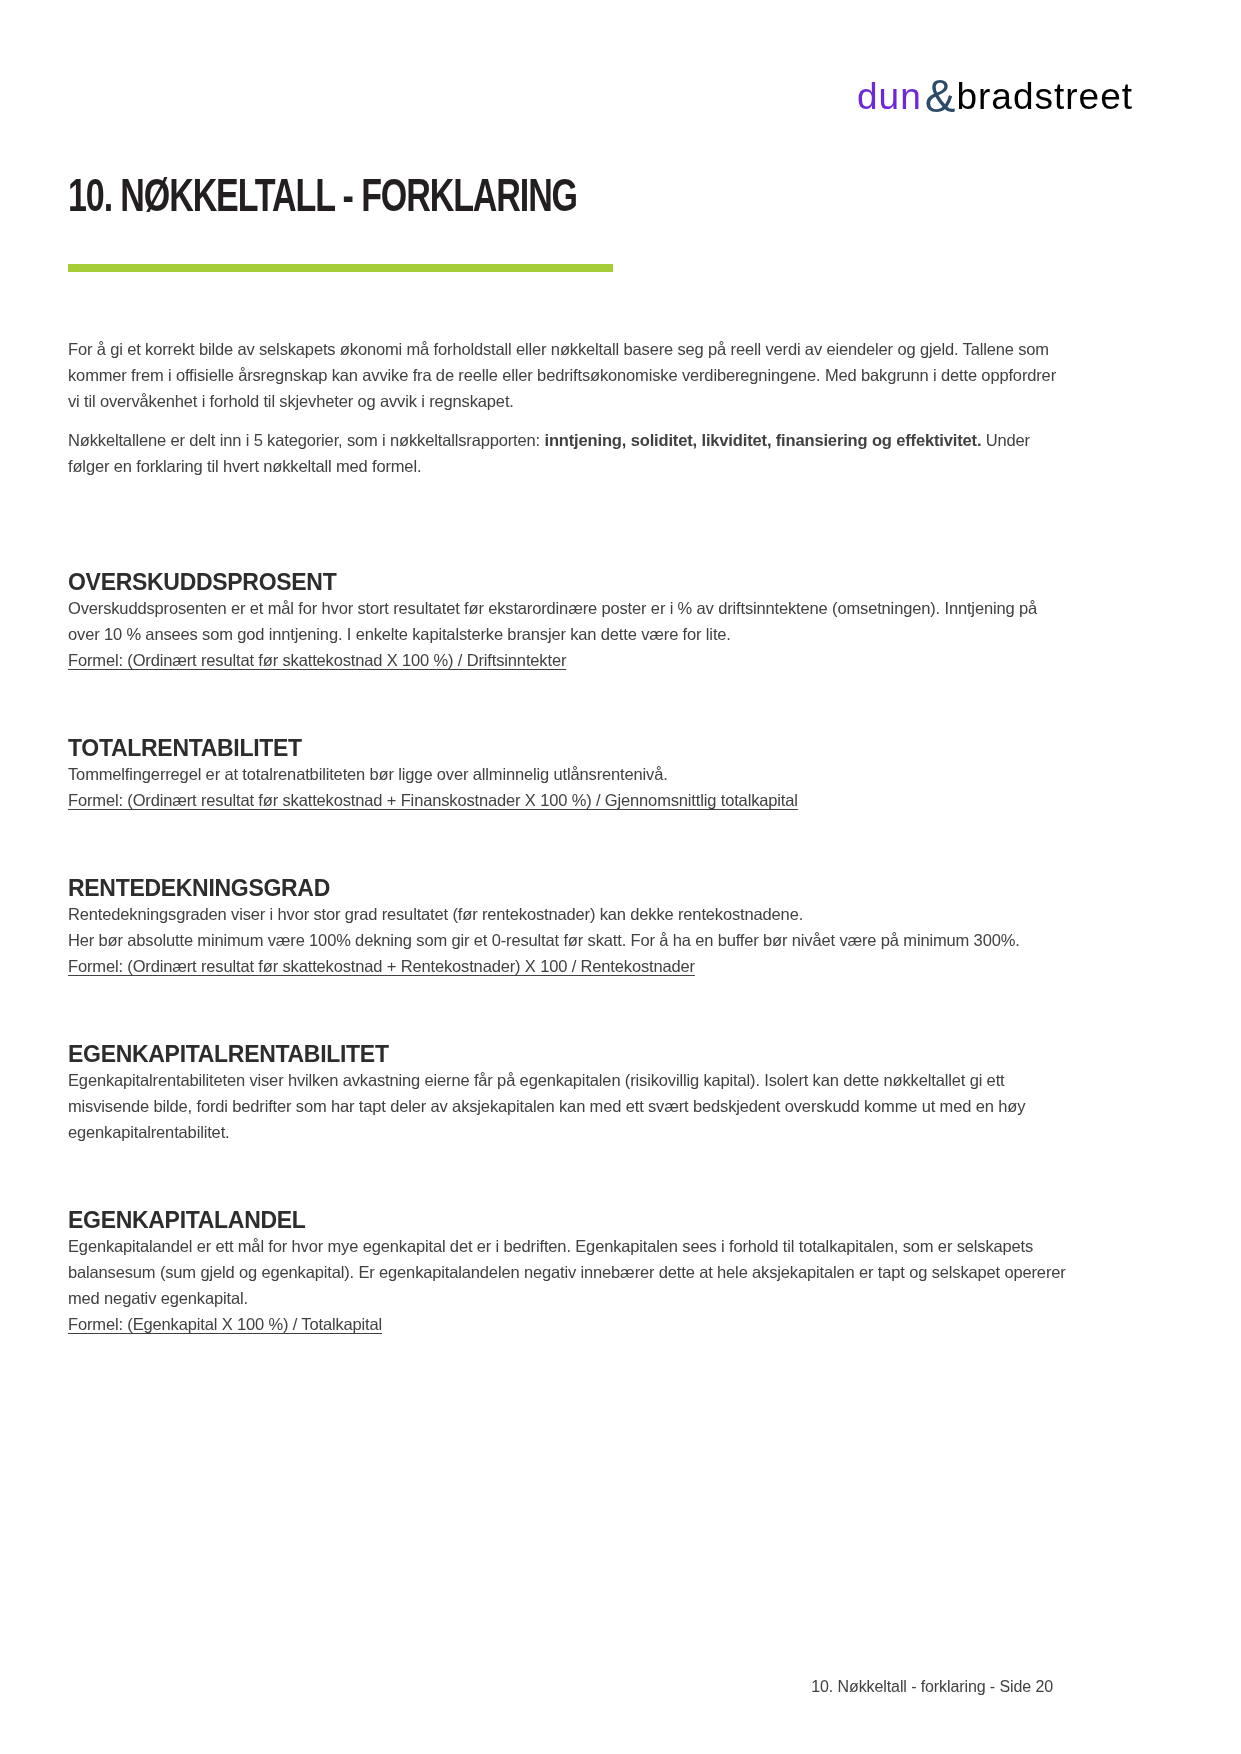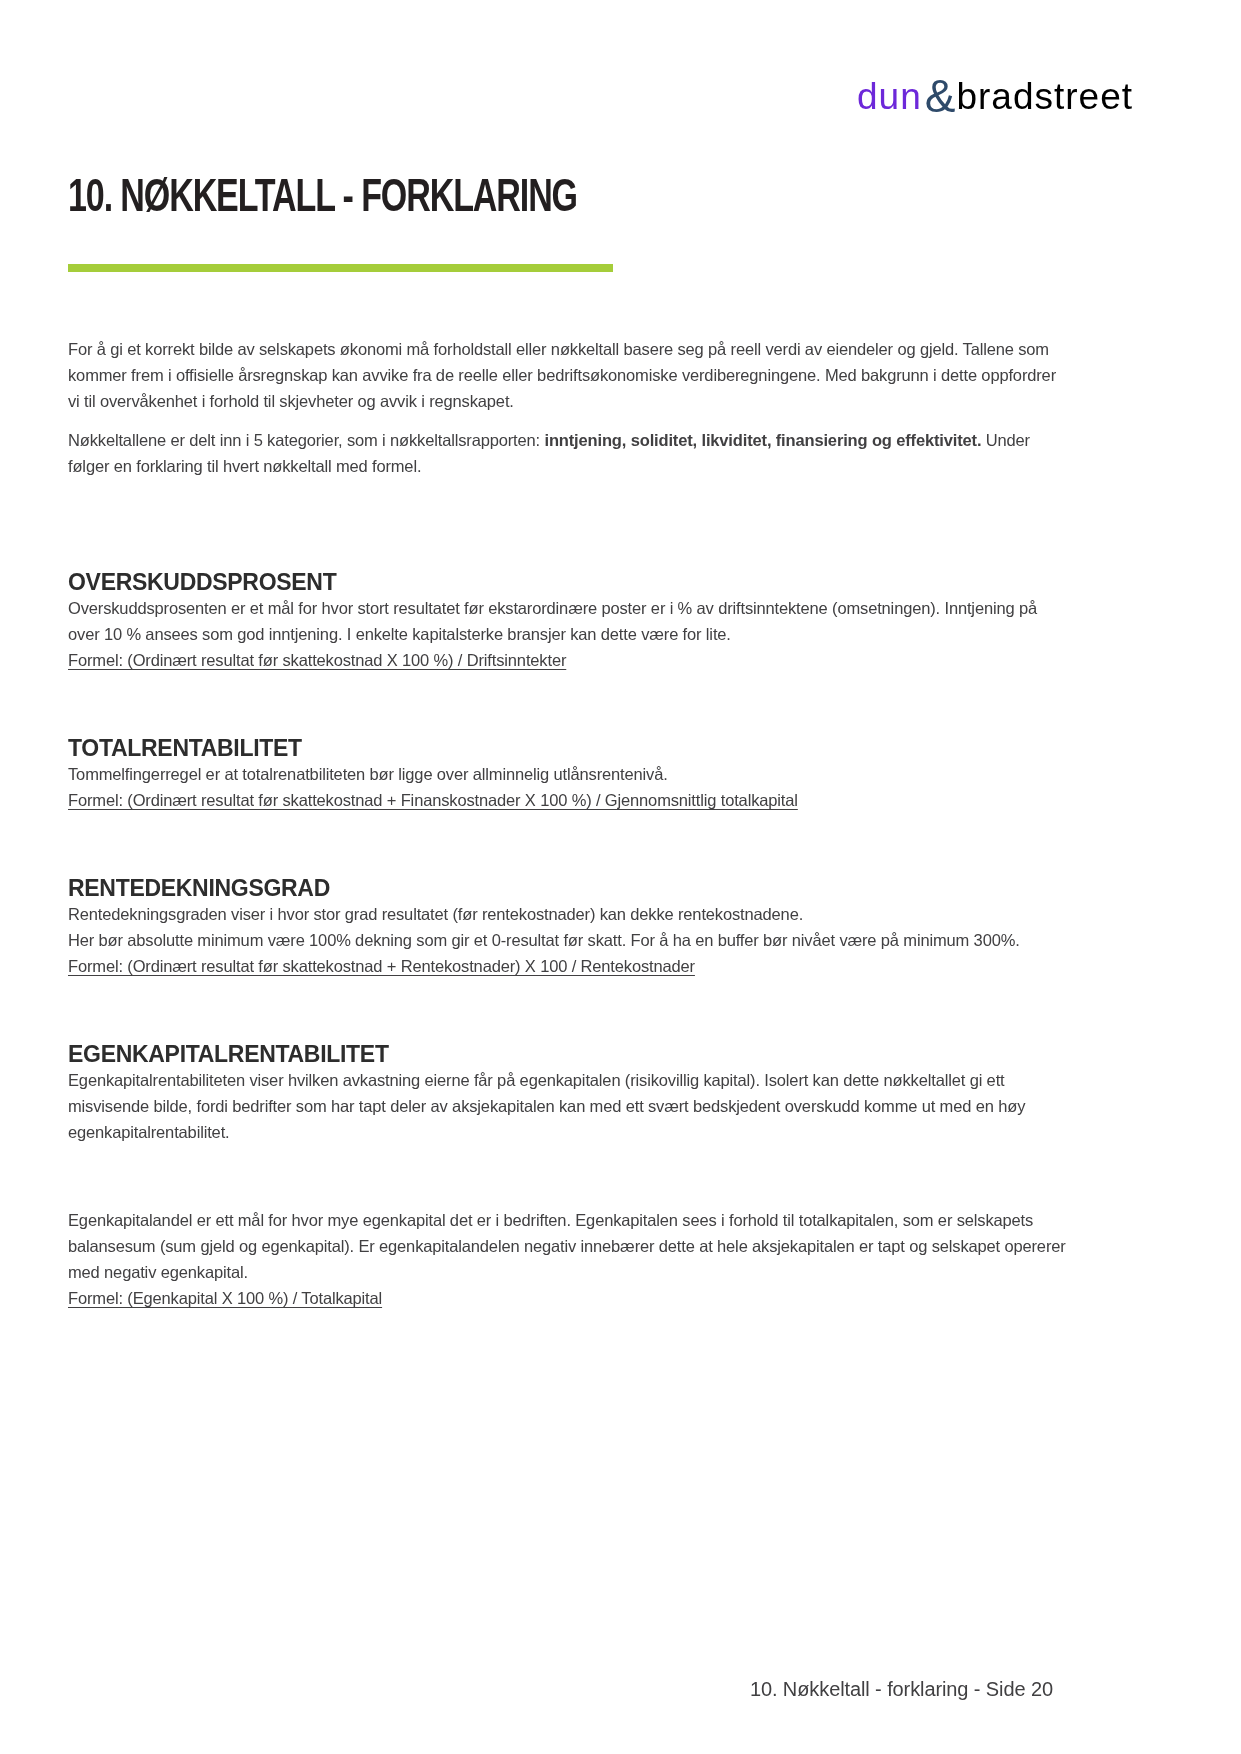--- a/index.html
+++ b/index.html
@@ -92,21 +92,21 @@
   .kpi-formula {
     text-decoration: underline;
     text-underline-offset: 3px;
   }
 
   
   .page-footer {
     position: absolute;
     top: 1678px;
     right: 188px;
-    font-size: 20px;
+    font-size: 16px;
     letter-spacing: -0.1px;
     color: #414042;
     white-space: nowrap;
   }
 </style>
 </head>
 <body>
 
 <div class="logo">
   <span class="logo-dun" style="color: #6d28d9;">dun</span>
@@ -151,20 +151,21 @@
   </section>
 
   <section class="kpi-section">
     <h2 class="kpi-heading">EGENKAPITALRENTABILITET</h2>
     <div class="kpi-body">
           <p class="kpi-line">Egenkapitalrentabiliteten viser hvilken avkastning eierne får på egenkapitalen (risikovillig kapital). Isolert kan dette nøkkeltallet gi ett misvisende bilde, fordi bedrifter som har tapt deler av aksjekapitalen kan med ett svært bedskjedent overskudd komme ut med en høy egenkapitalrentabilitet.</p>
         </div>
   </section>
 
   <section class="kpi-section">
+    <h2 class="kpi-heading">EGENKAPITALANDEL</h2>
     <div class="kpi-body">
           <p class="kpi-line">Egenkapitalandel er ett mål for hvor mye egenkapital det er i bedriften. Egenkapitalen sees i forhold til totalkapitalen, som er selskapets balansesum (sum gjeld og egenkapital). Er egenkapitalandelen negativ innebærer dette at hele aksjekapitalen er tapt og selskapet opererer med negativ egenkapital.</p>
         </div>
     <div class="kpi-formula">Formel: (Egenkapital X 100 %) / Totalkapital</div>
   </section>
 </div>
 
 </main>
 
 <div class="page-footer">10. Nøkkeltall - forklaring - Side 20</div>

